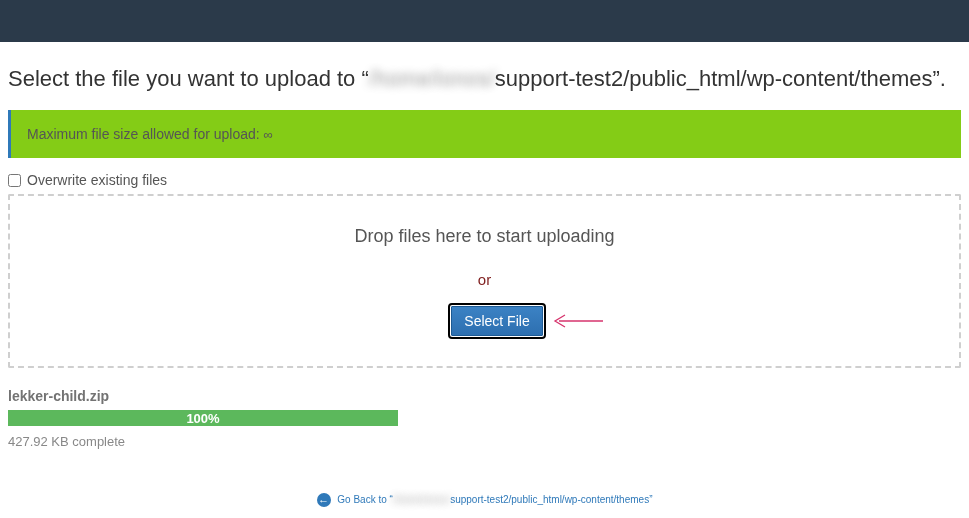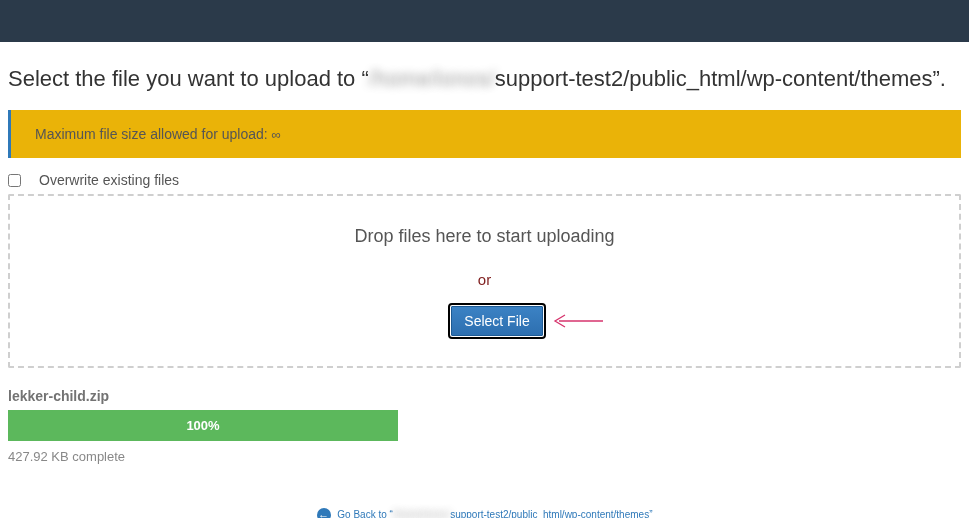--- a/index.html
+++ b/index.html
@@ -1,22 +1,22 @@
 <!DOCTYPE html>
 <html><head>
   <meta charset="utf-8">
   <style>
     * { margin: 0; padding: 0; box-sizing: border-box; }
     body { font-family: -apple-system, BlinkMacSystemFont, "Segoe UI", Arial, sans-serif; background: #fff; width: 969px; height: 518px; overflow: hidden; }
     .topbar { background: #2b3a4a; height: 42px; }
     .content { padding: 10px 8px; }
     .page-title { font-size: 22px; font-weight: 400; color: #333; margin: 14px 0 18px 0; }
     .blurred { color: transparent; text-shadow: 0 0 8px #999; user-select: none; }
-    .info-callout { background: #eab308; border-left: 3px solid #2f79b9; padding: 16px 24px; color: #555; font-size: 14px; margin-bottom: 14px; }
-    .overwrite-row { display: flex; align-items: center; gap: 18px; margin: 0 0 6px 0; font-size: 14px; color: #555; }
+    .info-callout { background: #84cc16; border-left: 3px solid #2f79b9; padding: 16px 16px; color: #555; font-size: 14px; margin-bottom: 14px; }
+    .overwrite-row { display: flex; align-items: center; gap: 6px; margin: 0 0 6px 0; font-size: 14px; color: #555; }
     .overwrite-row input[type="checkbox"] { width: 13px; height: 13px; }
     .dropzone { border: 2px dashed #cfcfcf; border-radius: 2px; padding: 30px 10px 30px 10px; text-align: center; margin-bottom: 20px; position: relative; }
     .drop-msg { font-size: 18px; color: #555; margin-bottom: 24px; }
     .or-text { font-size: 15px; color: #7f1d1d; margin-bottom: 18px; }
     .select-file-wrap { display: inline-block; position: relative; padding-left: 25px; }
     .select-file-btn {
       background: linear-gradient(#3b82c4, #2d6fb0);
       border: 1px solid #1d5a94;
       color: #fff;
       font-size: 14px;
@@ -29,21 +29,21 @@
     .arrow-annotation {
       position: absolute;
       left: 100%;
       top: 50%;
       transform: translateY(-50%);
       margin-left: 6px;
       pointer-events: none;
     }
     .file-entry { margin: 4px 0 0 0; }
     .file-name { font-weight: 700; font-size: 14px; color: #737373; margin-bottom: 6px; }
-    .progress-bar { width: 390px; height: 31px; background: #5cb85c; position: relative; }
+    .progress-bar { width: 390px; height: 16px; background: #5cb85c; position: relative; }
     .progress-text {
       position: absolute; top: 0; left: 0; width: 100%; height: 100%;
       display: flex; align-items: center; justify-content: center;
       color: #fff; font-size: 13px; font-weight: 700;
     }
     .complete-text { font-size: 13px; color: #888; margin-top: 8px; }
     .goback { text-align: center; margin-top: 44px; font-size: 10px; }
     .goback a { color: #2f79b9; text-decoration: none; }
     .goback-icon {
       display: inline-block; width: 14px; height: 14px; border-radius: 50%;

